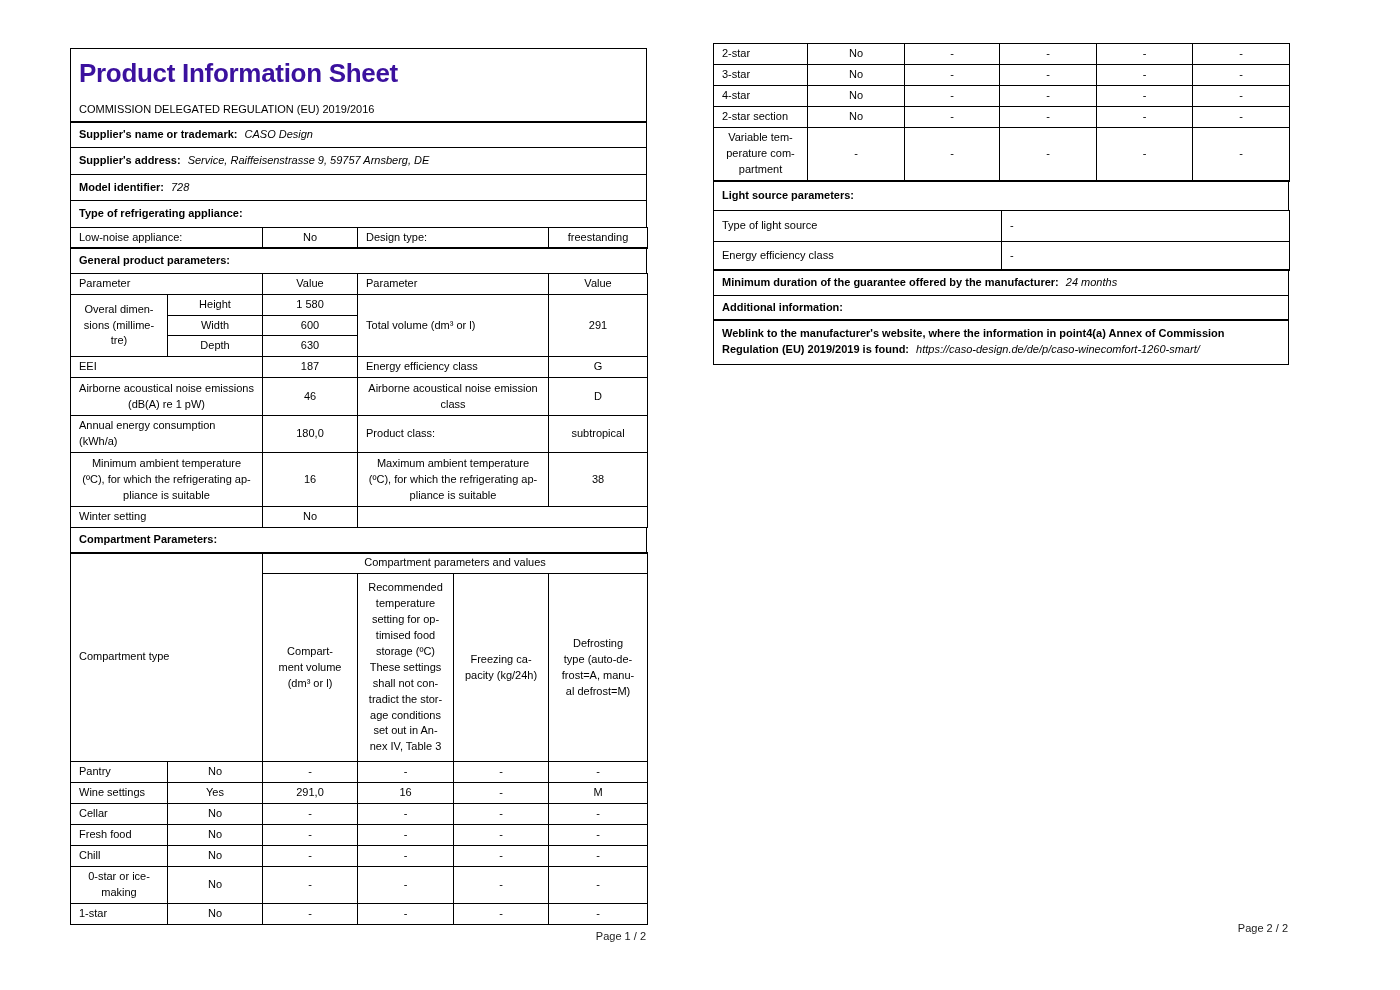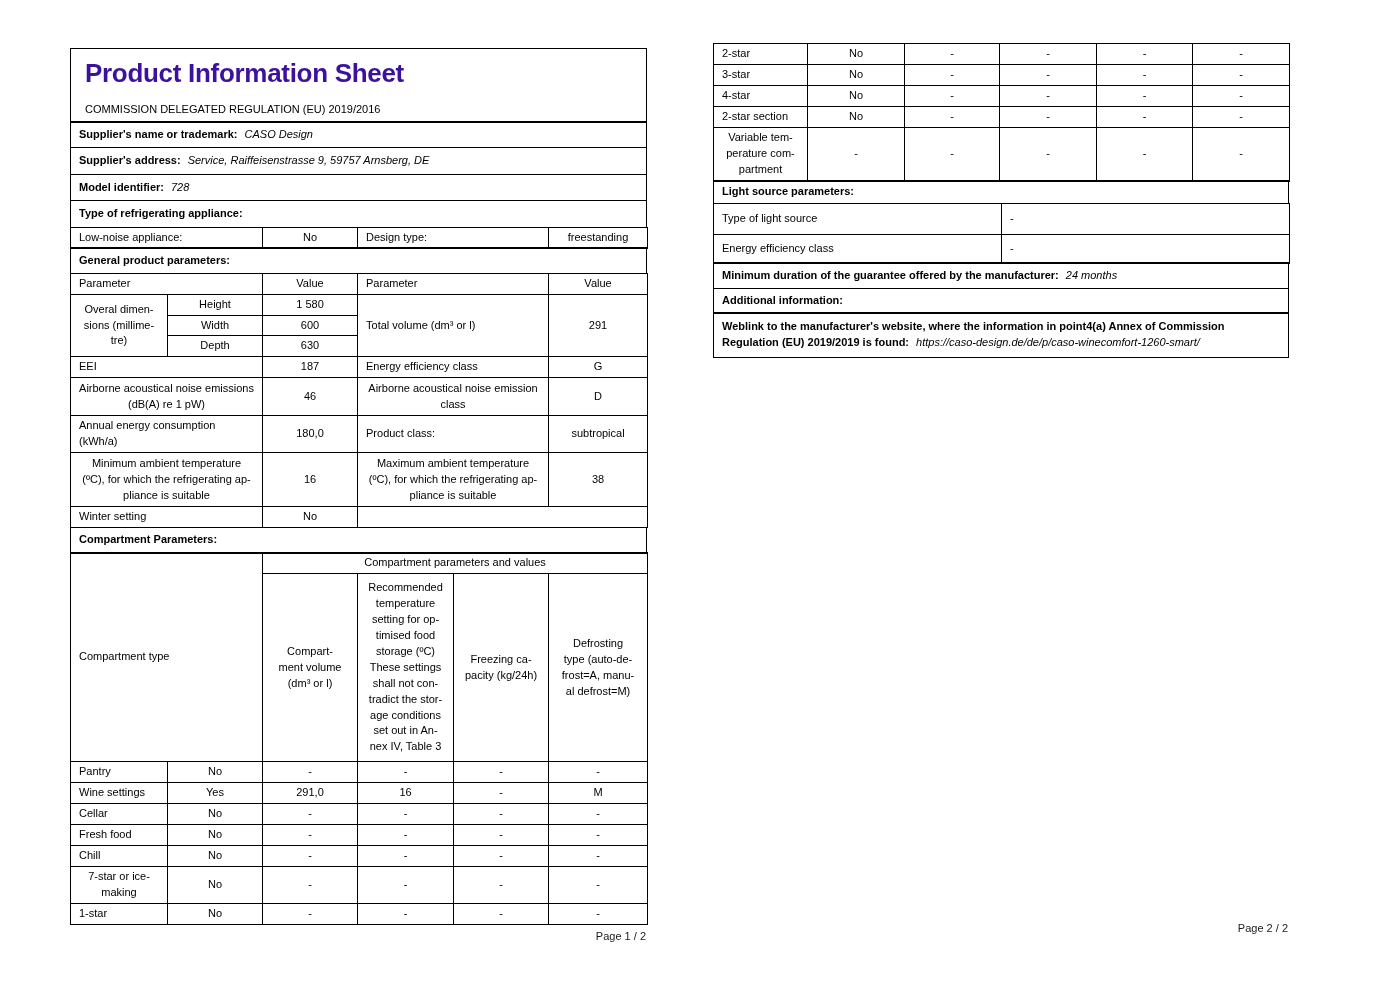--- a/index.html
+++ b/index.html
@@ -30,21 +30,21 @@
     padding: 2px 8px;
     vertical-align: middle;
     text-align: left;
     overflow: hidden;
   }
   td.c { text-align: center; padding: 2px 3px; }
   td.b, span.b { font-weight: bold; }
   .preline { white-space: pre-line; text-align: center; }
   .vgap { margin-left: 7px; font-style: italic; }
 
-  .title-cell { padding: 6px 8px 4px 14px; vertical-align: top; }
+  .title-cell { padding: 6px 8px 4px 8px; vertical-align: top; }
   .doc-title {
     font-size: 26px;
     font-weight: bold;
     letter-spacing: -0.3px;
     margin: 0 0 9px 0;
   }
   .doc-sub { font-size: 11px; font-weight: normal; }
 
   .footer {
     position: absolute;
@@ -262,21 +262,21 @@
     </tr>
     <tr style="height:20px">
       <td>Chill</td>
       <td class="c">No</td>
       <td class="c">-</td>
       <td class="c">-</td>
       <td class="c">-</td>
       <td class="c">-</td>
     </tr>
     <tr style="height:37px">
-      <td class="preline">7-star or ice-
+      <td class="preline">0-star or ice-
 making</td>
       <td class="c">No</td>
       <td class="c">-</td>
       <td class="c">-</td>
       <td class="c">-</td>
       <td class="c">-</td>
     </tr>
     <tr style="height:20px">
       <td>1-star</td>
       <td class="c">No</td>
@@ -343,21 +343,21 @@
       <td class="c">-</td>
       <td class="c">-</td>
       <td class="c">-</td>
       <td class="c">-</td>
     </tr>
   </tbody>
     </table>
 
   <table>
     <tbody>
-        <tr style="height:23px">
+        <tr style="height:30px">
           <td class="b">Light source parameters:</td>
         </tr>
   </tbody>
     </table>
 
   <table>
     <colgroup>
         <col style="width:288px">
         <col style="width:288px">
       </colgroup>

